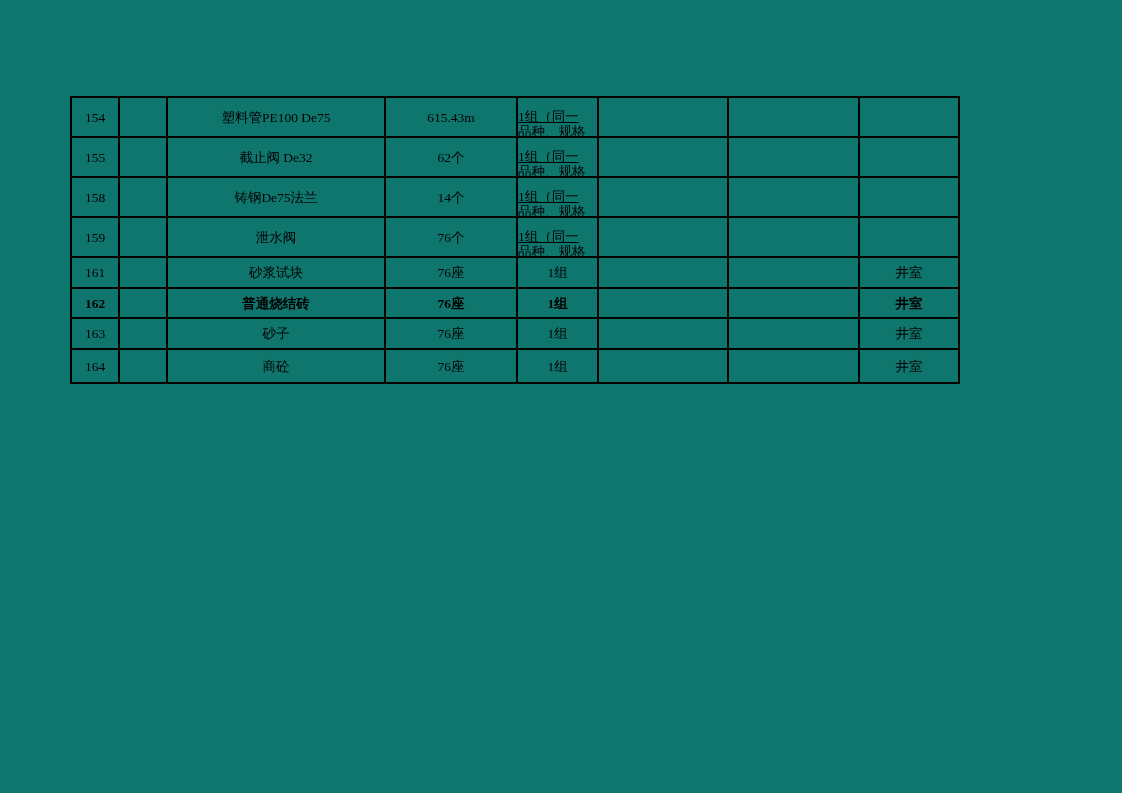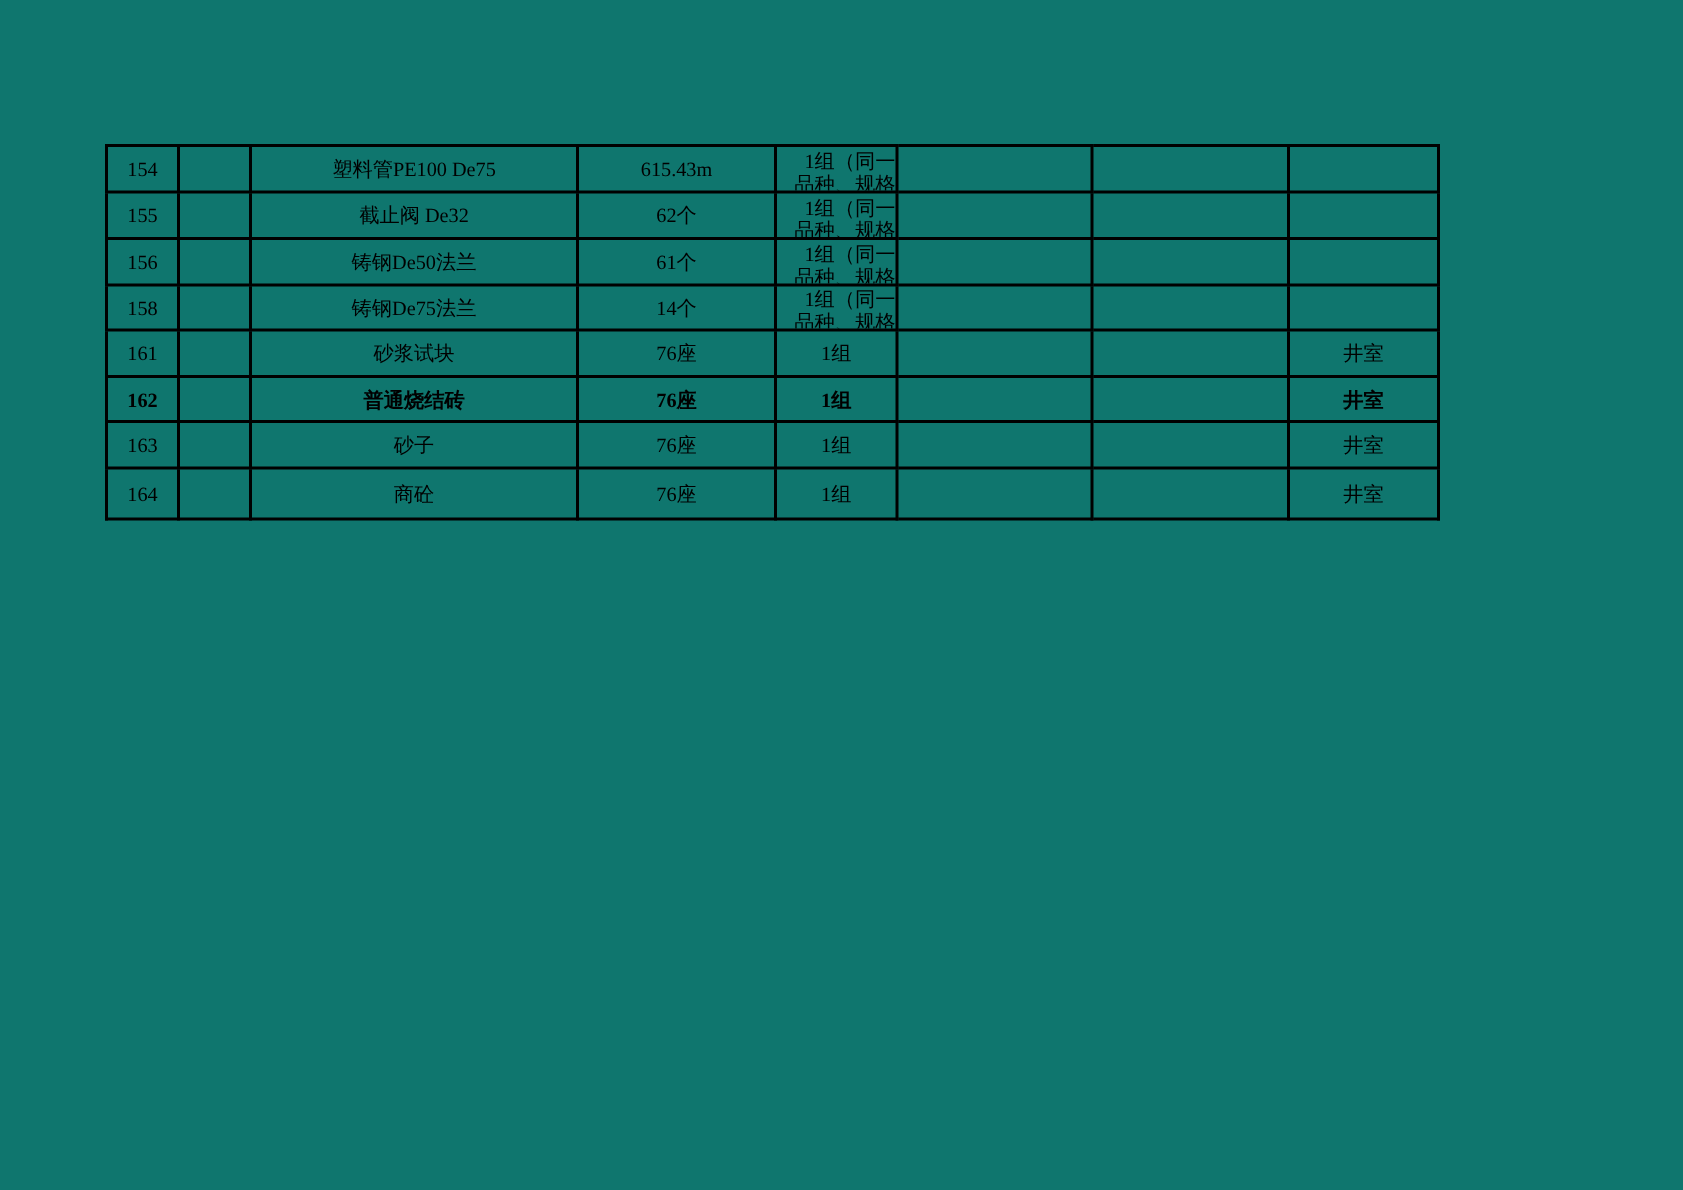--- a/index.html
+++ b/index.html
@@ -34,24 +34,25 @@
     color: #000000;
     overflow: hidden;
     white-space: nowrap;
   }
   td.group-top {
     vertical-align: top;
   }
   .group-clip {
     height: 27px;
     overflow: hidden;
-    padding-top: 1px;
+    padding-top: 11px;
     line-height: 15px;
     font-size: 13.5px;
-    text-align: right;
+    text-align: left;
+    text-decoration: underline;
   }
 </style>
 </head>
 <body>
 
 <div class="page">
   <table class="materials-table">
     <colgroup>
       <col style="width:48px">
       <col style="width:48px">
@@ -86,40 +87,40 @@
     <td class="group-top">
             <div class="group-clip">
               <div>1组（同一</div>
               <div>品种、规格</div>
             </div>
           </td>
     <td></td>
     <td></td>
     <td></td>
   </tr>
-        <tr style="height: 31px;">
-    <td>156</td>
+        <tr style="height: 18px;">
+    <td>158</td>
     <td></td>
-    <td>铸钢De50法兰</td>
-    <td>61个</td>
+    <td>铸钢De75法兰</td>
+    <td>14个</td>
     <td class="group-top">
             <div class="group-clip">
               <div>1组（同一</div>
               <div>品种、规格</div>
             </div>
           </td>
     <td></td>
     <td></td>
     <td></td>
   </tr>
-        <tr style="height: 18px;">
-    <td>158</td>
+        <tr style="height: 31px;">
+    <td>159</td>
     <td></td>
-    <td>铸钢De75法兰</td>
-    <td>14个</td>
+    <td>泄水阀</td>
+    <td>76个</td>
     <td class="group-top">
             <div class="group-clip">
               <div>1组（同一</div>
               <div>品种、规格</div>
             </div>
           </td>
     <td></td>
     <td></td>
     <td></td>
   </tr>

